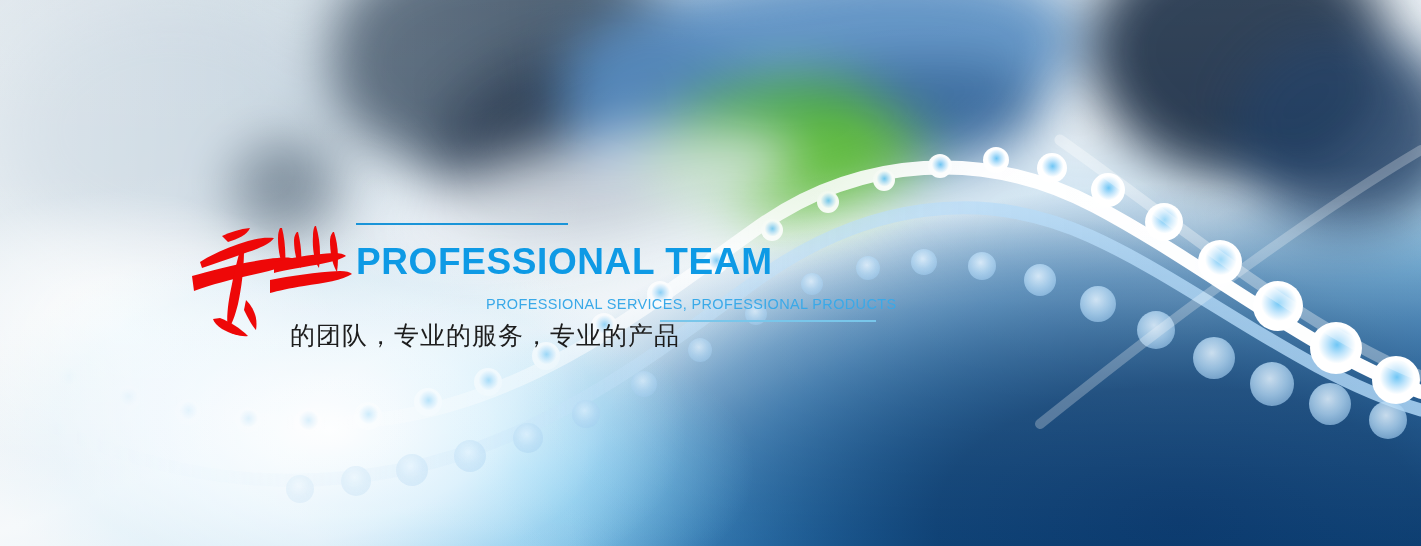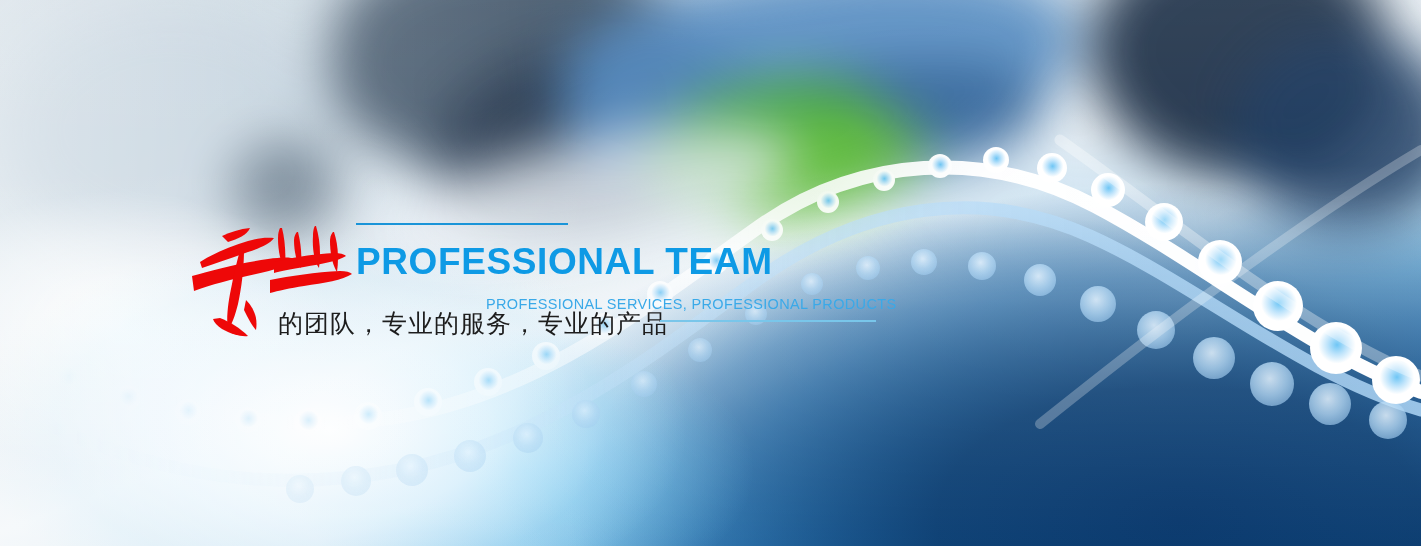--- a/index.html
+++ b/index.html
@@ -154,21 +154,21 @@
     letter-spacing: 0.35px;
     color: #3aa9e8;
     line-height: 1.0;
     white-space: nowrap;
   }
 
   .tagline {
     position: absolute;
     left: 274px;
     top: 305px;
-    margin: 4px;
+    margin: 16px;
     font-family: "DejaVu Sans", sans-serif;
     font-size: 25px;
     font-weight: normal;
     letter-spacing: 1px;
     color: #1d1d1d;
     line-height: 1.2;
     white-space: nowrap;
   }
 </style>
 </head>

